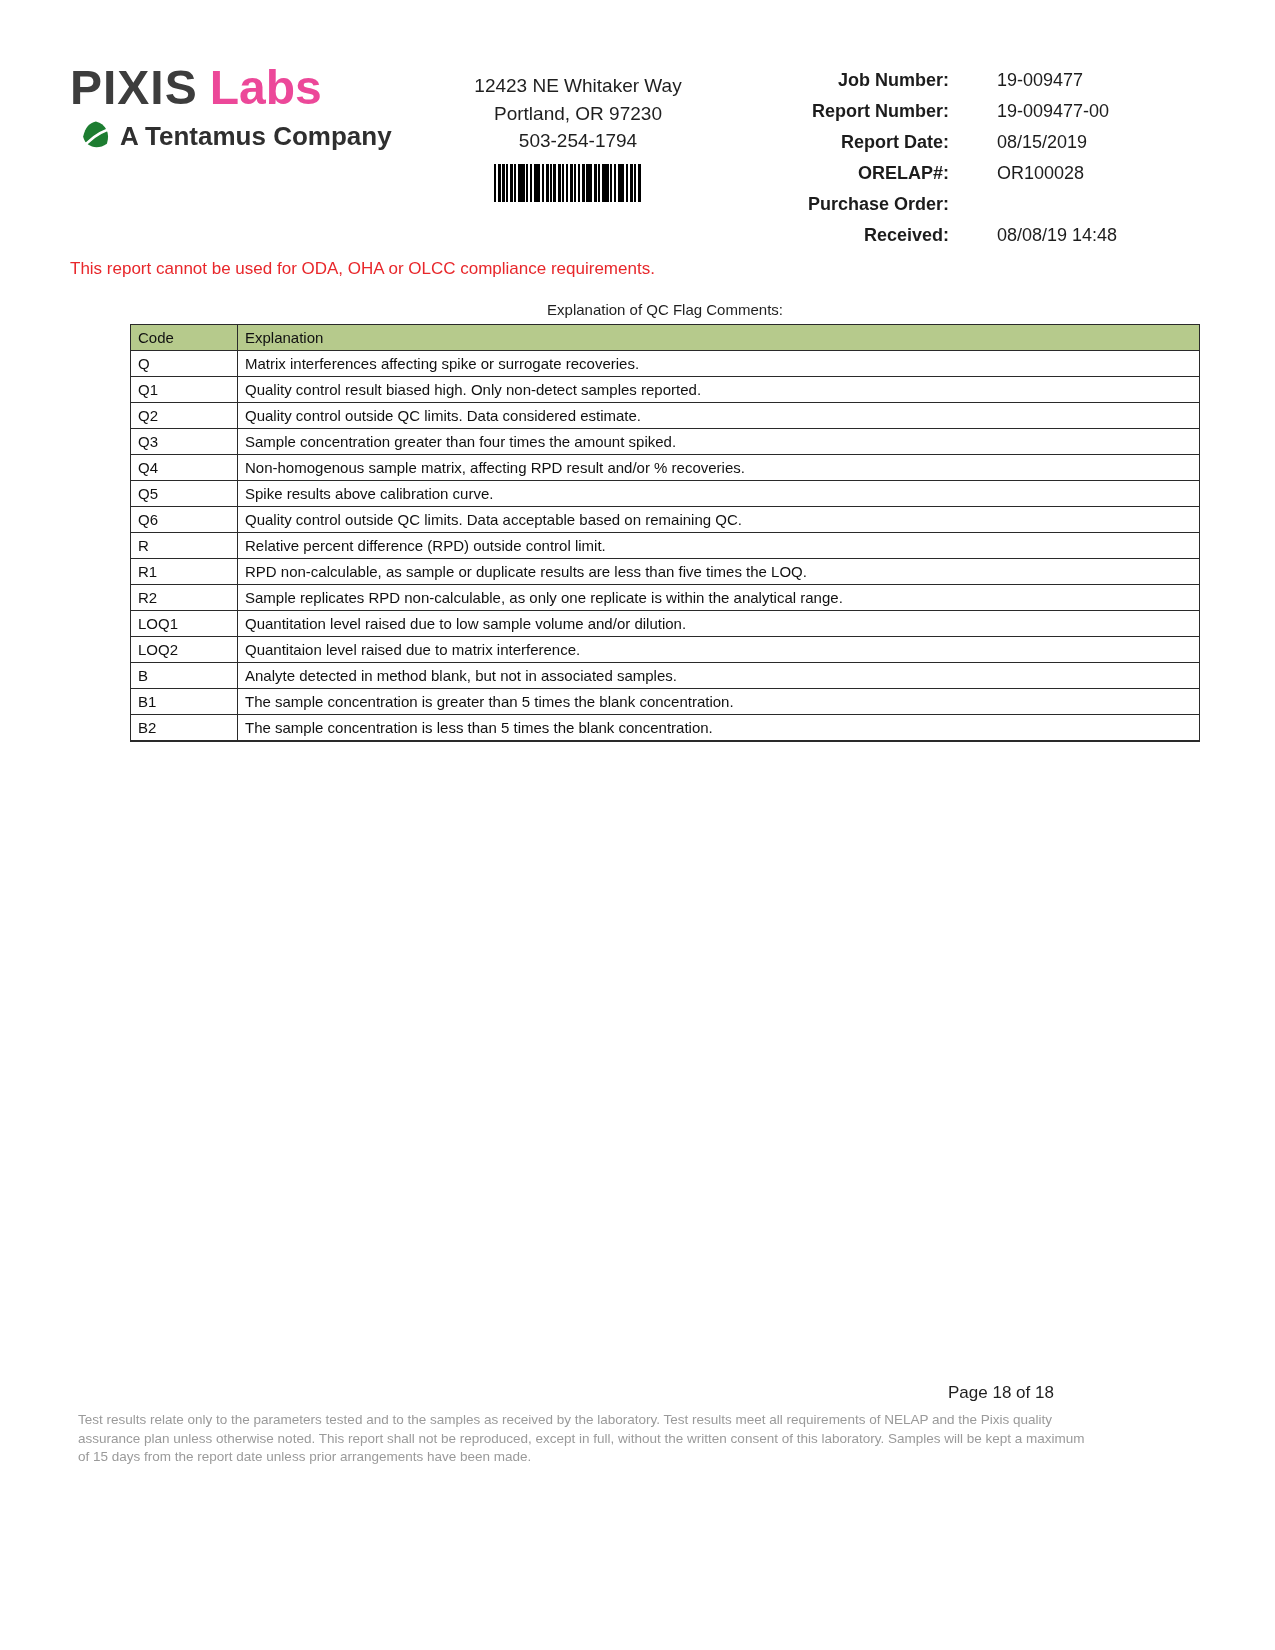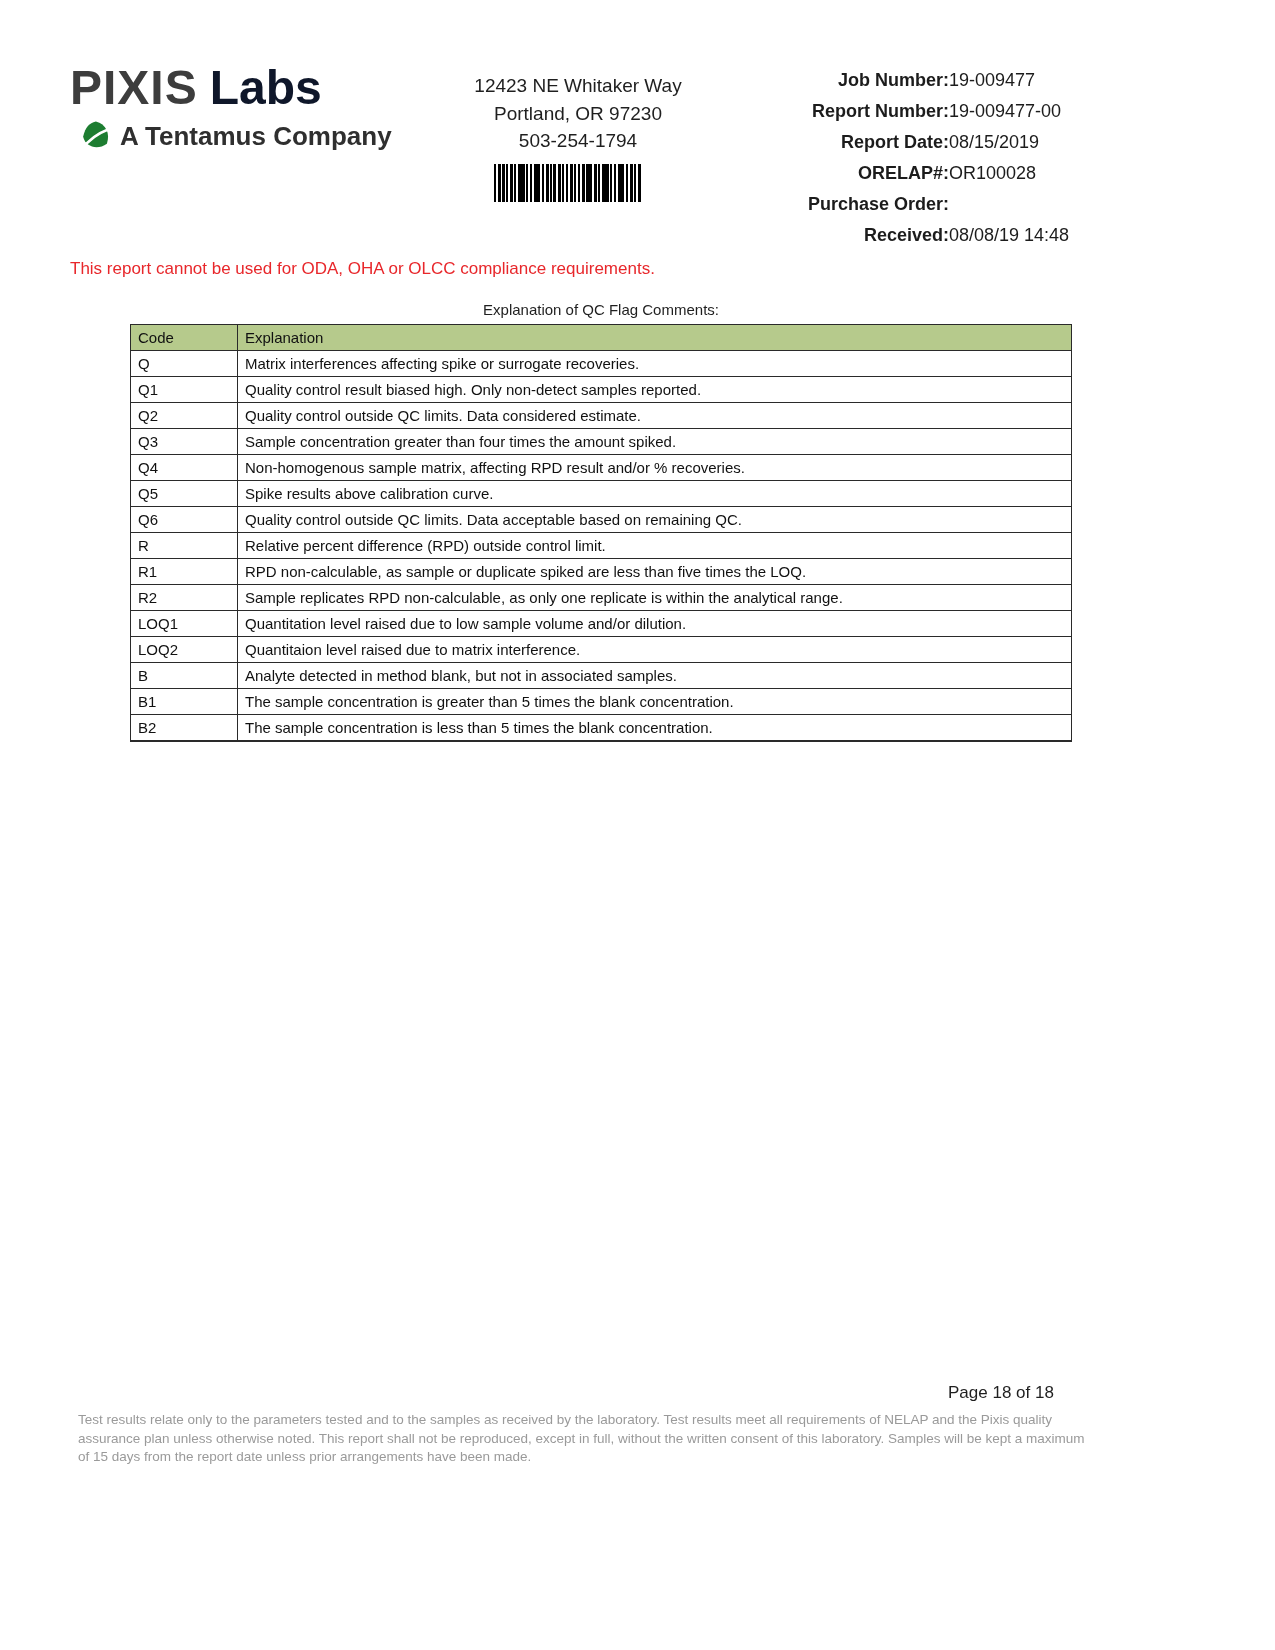--- a/index.html
+++ b/index.html
@@ -8,21 +8,21 @@
     width:1275px; height:1650px;
     font-family:"Liberation Sans", sans-serif;
     color:#222; position:relative; overflow:hidden;
   }
   .page { position:relative; width:1275px; height:1650px; background:#fff; }
 
   
   .logo-block { position:absolute; left:70px; top:60px; }
   .brand-line { display:flex; align-items:flex-start; gap:12px; }
   .brand-bold { font-size:48px; font-weight:bold; letter-spacing:1px; color:#3d3d3d; }
-  .brand-light { font-size:48px; font-weight:bold; color:#0f172a; }
+  .brand-light { font-size:48px; font-weight:bold; color:#ec4899; }
   .tagline-line { display:flex; align-items:center; gap:8px; margin-top:4px; margin-left:8px; }
   .leaf-icon { width:34px; height:34px; display:inline-block; }
   .tagline { font-size:26px; font-weight:bold; color:#2f2f2f; }
 
   .address-block {
     position:absolute; left:418px; top:72px; width:320px;
     text-align:center; font-size:19px; line-height:1.45; color:#1f1f1f;
   }
 
   .barcode {
@@ -30,30 +30,30 @@
     background-color:#fff;
     background-image:
       repeating-linear-gradient(90deg, #000 0 2px, transparent 2px 4px),
       repeating-linear-gradient(90deg, #000 0 1px, transparent 1px 6px),
       repeating-linear-gradient(90deg, transparent 0 8px, #000 8px 11px, transparent 11px 17px);
   }
 
   .info-block { position:absolute; left:785px; top:70px; width:430px; }
   .info-row { display:flex; min-height:31px; align-items:baseline;text-align:right; }
   .info-label { width:164px; font-size:18px; font-weight:bold; color:#1c1c1c; flex:0 0 164px; }
-  .info-value { font-size:18px; color:#1c1c1c; }
+  .info-value { font-size:18px; color:#1c1c1c;margin-left:48px; }
 
   
   .notice {
     position:absolute; left:70px; top:259px;
     font-size:17px; color:#e8272b;
   }
 
   
-  .qc-section { position:absolute; left:130px; top:301px; width:942px; }
+  .qc-section { position:absolute; left:130px; top:301px; width:1070px; }
   .qc-title { text-align:center; font-size:15px; color:#1f1f1f; margin-bottom:6px; }
   table.qc { width:100%; border-collapse:collapse; font-size:15px; color:#111; }
   table.qc th, table.qc td {
     border:1px solid #2a2a2a; padding:3px 7px; height:26px;
     text-align:left; font-weight:normal; vertical-align:middle;margin-left:26px;
   }
   table.qc { border-bottom:2px solid #2a2a2a; }
   table.qc th { background:#b6ca8c; }
   .col-code { width:107px; }
 
@@ -178,21 +178,21 @@
             <td>Quality control outside QC limits. Data acceptable based on remaining QC.</td>
           </tr>
 
           <tr>
             <td class="col-code">R</td>
             <td>Relative percent difference (RPD) outside control limit.</td>
           </tr>
 
           <tr>
             <td class="col-code">R1</td>
-            <td>RPD non-calculable, as sample or duplicate spiked are less than five times the LOQ.</td>
+            <td>RPD non-calculable, as sample or duplicate results are less than five times the LOQ.</td>
           </tr>
 
           <tr>
             <td class="col-code">R2</td>
             <td>Sample replicates RPD non-calculable, as only one replicate is within the analytical range.</td>
           </tr>
 
           <tr>
             <td class="col-code">LOQ1</td>
             <td>Quantitation level raised due to low sample volume and/or dilution.</td>

